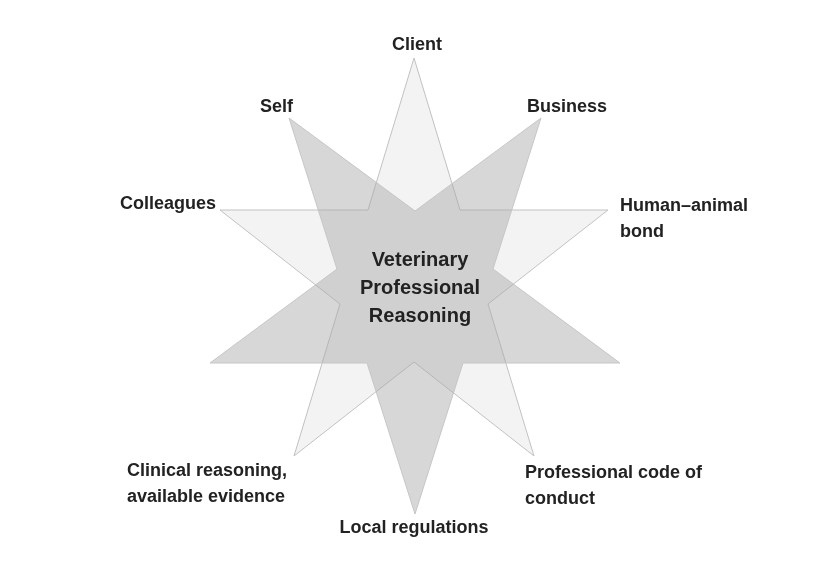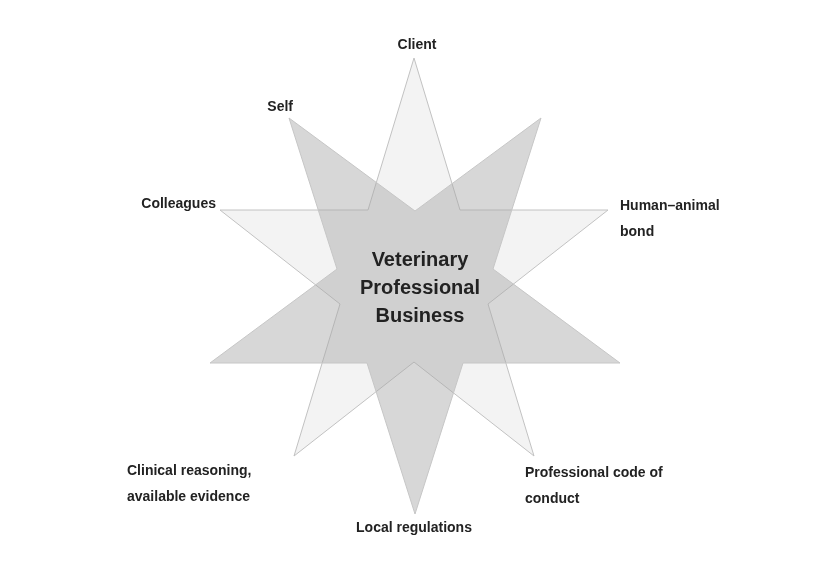--- a/index.html
+++ b/index.html
@@ -10,21 +10,21 @@
     background: #ffffff;
     font-family: "Liberation Sans", sans-serif;
     overflow: hidden;
   }
   .star-svg { position: absolute; left: 0; top: 0; }
   .light-star { stroke: #c2c2c2; stroke-width: 1; stroke-linejoin: miter; }
   .dark-star  { stroke: #c6c6c6; stroke-width: 1; stroke-linejoin: miter; }
   .label {
     position: absolute;
     font-weight: 700;
-    font-size: 14px;
+    font-size: 18px;
     line-height: 26px;
     color: #222222;
     white-space: pre-line;
   }
   .center-label {
     position: absolute;
     left: 420px;
     top: 245px;
     transform: translateX(-50%);
     text-align: center;
@@ -54,26 +54,27 @@
 
     <polygon class="light-star" points="414,58 460,210 608,210 488,304 534,456 414,362 294,456 340,304 220,210 368,210" fill="#f3f3f3">
     </polygon>
 
     <polygon class="dark-star" points="289,118 415,211 541,118 493,269 620,363 463,363 415,514 367,363 210,363 337,269" fill="rgba(166,166,166,0.45)">
     </polygon>
   </svg>
 
   <div class="center-label">Veterinary
 Professional
-Business</div>
+Reasoning</div>
 
   <div class="label pos-client">Client</div>
 
   <div class="label pos-self">Self</div>
 
+  <div class="label pos-business">Business</div>
 
   <div class="label pos-human">Human–animal
 bond</div>
 
   <div class="label pos-colleagues">Colleagues</div>
 
 
 
   <div class="label pos-clinical">Clinical reasoning,
 available evidence</div>

